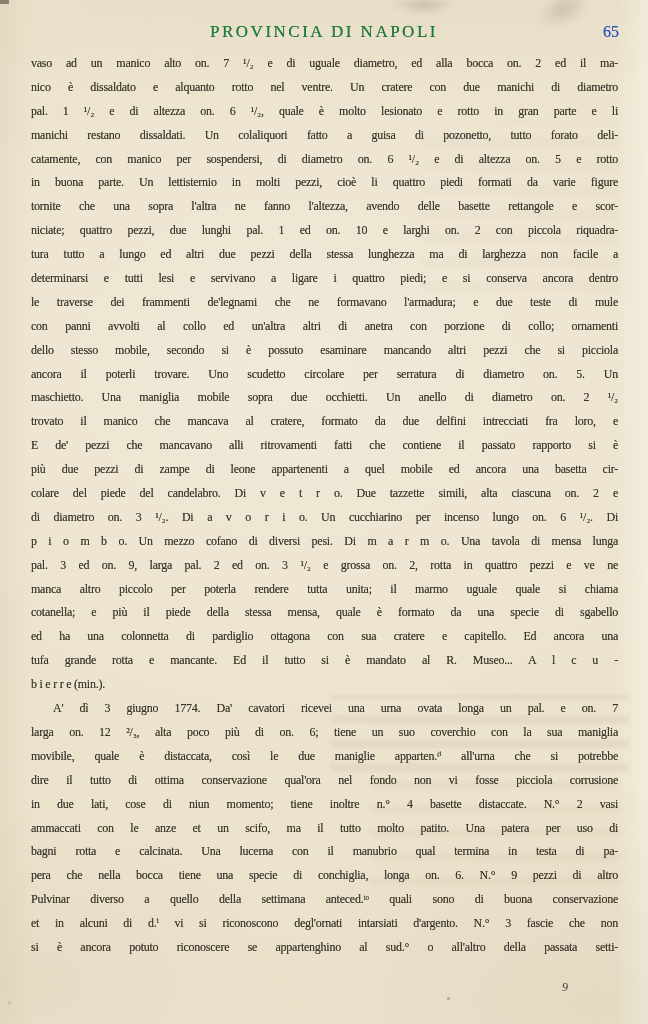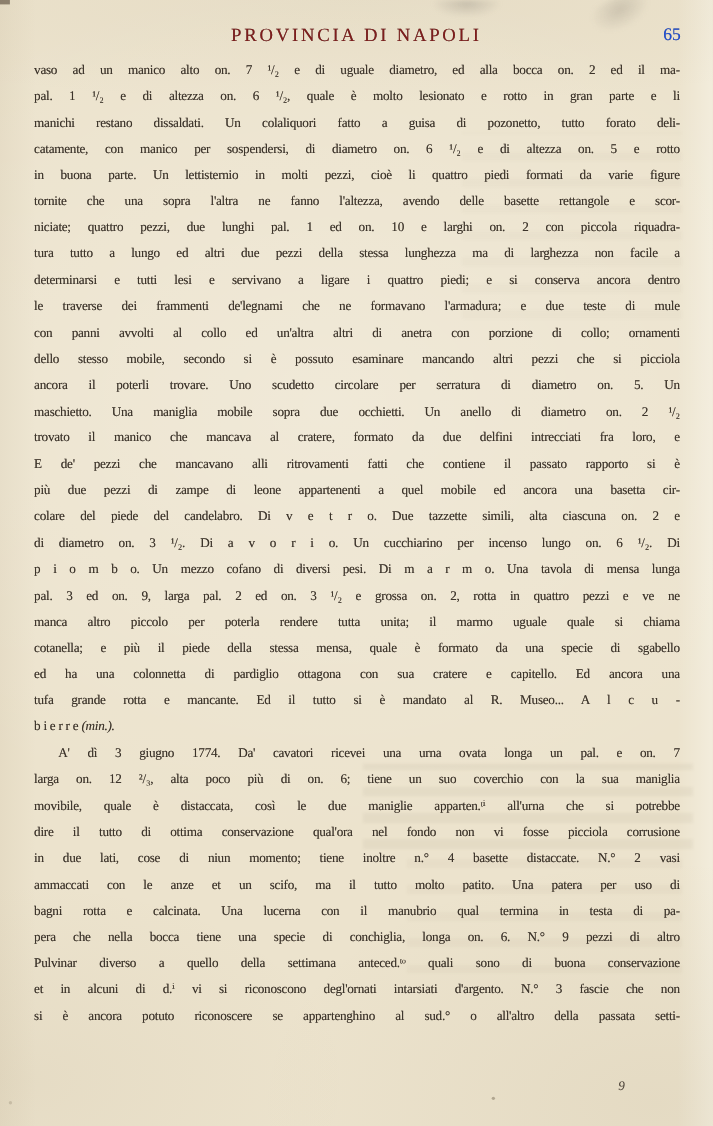--- a/index.html
+++ b/index.html
@@ -18,41 +18,41 @@
       radial-gradient(ellipse 420px 260px at 4% 96%, rgba(125,104,62,0.06), rgba(125,104,62,0) 70%),
       radial-gradient(ellipse 700px 120px at 50% 0%, rgba(140,118,76,0.06), rgba(140,118,76,0) 80%),
       linear-gradient(90deg, rgba(138,117,78,0.07), rgba(138,117,78,0) 5%, rgba(138,117,78,0) 95%, rgba(255,255,248,0.35));
     font-family:"Liberation Serif","DejaVu Serif",serif;
     color:var(--ink);
   }
   .page{position:absolute;inset:0;}
   header{position:absolute;top:22px;left:0;right:0;height:24px;z-index:3;}
   .title{
     position:absolute;left:0;right:0;text-align:center;
-    font-size:17px;letter-spacing:2.5px;color:#7f1d1d;
+    font-size:17px;letter-spacing:2.5px;color:#15803d;
     text-shadow:0 0 0.5px rgba(60,50,40,0.7);
   }
   .pagenum{
     position:absolute;right:29px;top:1px;font-size:16px;color:#1d4ed8;
     text-shadow:0 0 0.5px rgba(60,50,40,0.6);
   }
   .text-block{
     position:absolute;left:31px;top:52px;width:587px;z-index:2;
   }
   .para{margin:0;}
   .line{
     height:23.9px;line-height:23.9px;
     font-size:12px;letter-spacing:-0.25px;
     text-align:justify;text-align-last:justify;
     white-space:normal;overflow:visible;
     text-shadow:0 0 0.4px rgba(60,50,40,0.55);
   }
   .line.indent{text-indent:22px;}
   .line.short{text-align-last:left;}
-  .em{font-style:italic;}
+  .em{}
   .sig{
     position:absolute;left:562px;top:980px;z-index:2;
     font-size:12px;color:#4a4036;font-style:italic;
   }
   
   .stain-top{
     position:absolute;left:392px;top:0;width:64px;height:16px;z-index:1;
     background:radial-gradient(ellipse at 50% 20%, rgba(120,115,105,0.28), rgba(120,115,105,0) 70%);
     filter:blur(2px);
   }
@@ -96,20 +96,21 @@
   <div class="bleed b3"></div>
 
   <header>
     <div class="title">PROVINCIA DI NAPOLI</div>
     <div class="pagenum">65</div>
   </header>
 
   <main class="text-block">
       <div class="para">
         <div class="line">vaso ad un manico alto on. 7 ¹/₂ e di uguale diametro, ed alla bocca on. 2 ed il ma-</div>
+        <div class="line">nico è dissaldato e alquanto rotto nel ventre. Un cratere con due manichi di diametro</div>
         <div class="line">pal. 1 ¹/₂ e di altezza on. 6 ¹/₂, quale è molto lesionato e rotto in gran parte e li</div>
         <div class="line">manichi restano dissaldati. Un colaliquori fatto a guisa di pozonetto, tutto forato deli-</div>
         <div class="line">catamente, con manico per sospendersi, di diametro on. 6 ¹/₂ e di altezza on. 5 e rotto</div>
         <div class="line">in buona parte. Un lettisternio in molti pezzi, cioè li quattro piedi formati da varie figure</div>
         <div class="line">tornite che una sopra l'altra ne fanno l'altezza, avendo delle basette rettangole e scor-</div>
         <div class="line">niciate; quattro pezzi, due lunghi pal. 1 ed on. 10 e larghi on. 2 con piccola riquadra-</div>
         <div class="line">tura tutto a lungo ed altri due pezzi della stessa lunghezza ma di larghezza non facile a</div>
         <div class="line">determinarsi e tutti lesi e servivano a ligare i quattro piedi; e si conserva ancora dentro</div>
         <div class="line">le traverse dei frammenti de'legnami che ne formavano l'armadura; e due teste di mule</div>
         <div class="line">con panni avvolti al collo ed un'altra altri di anetra con porzione di collo; ornamenti</div>

